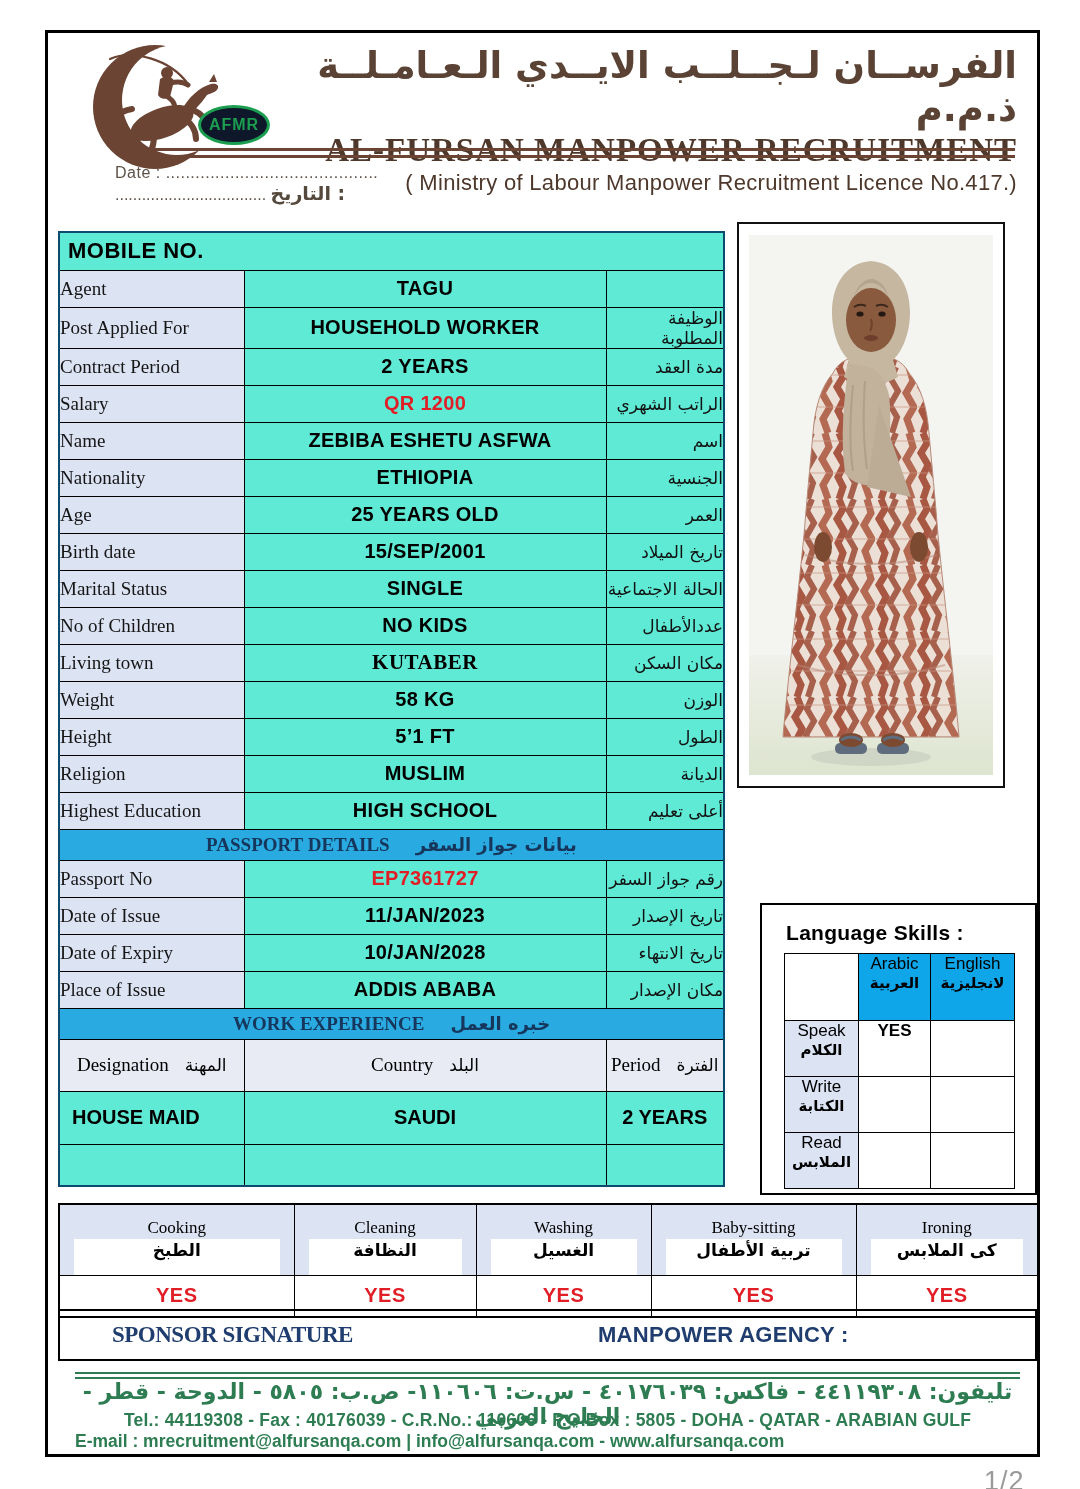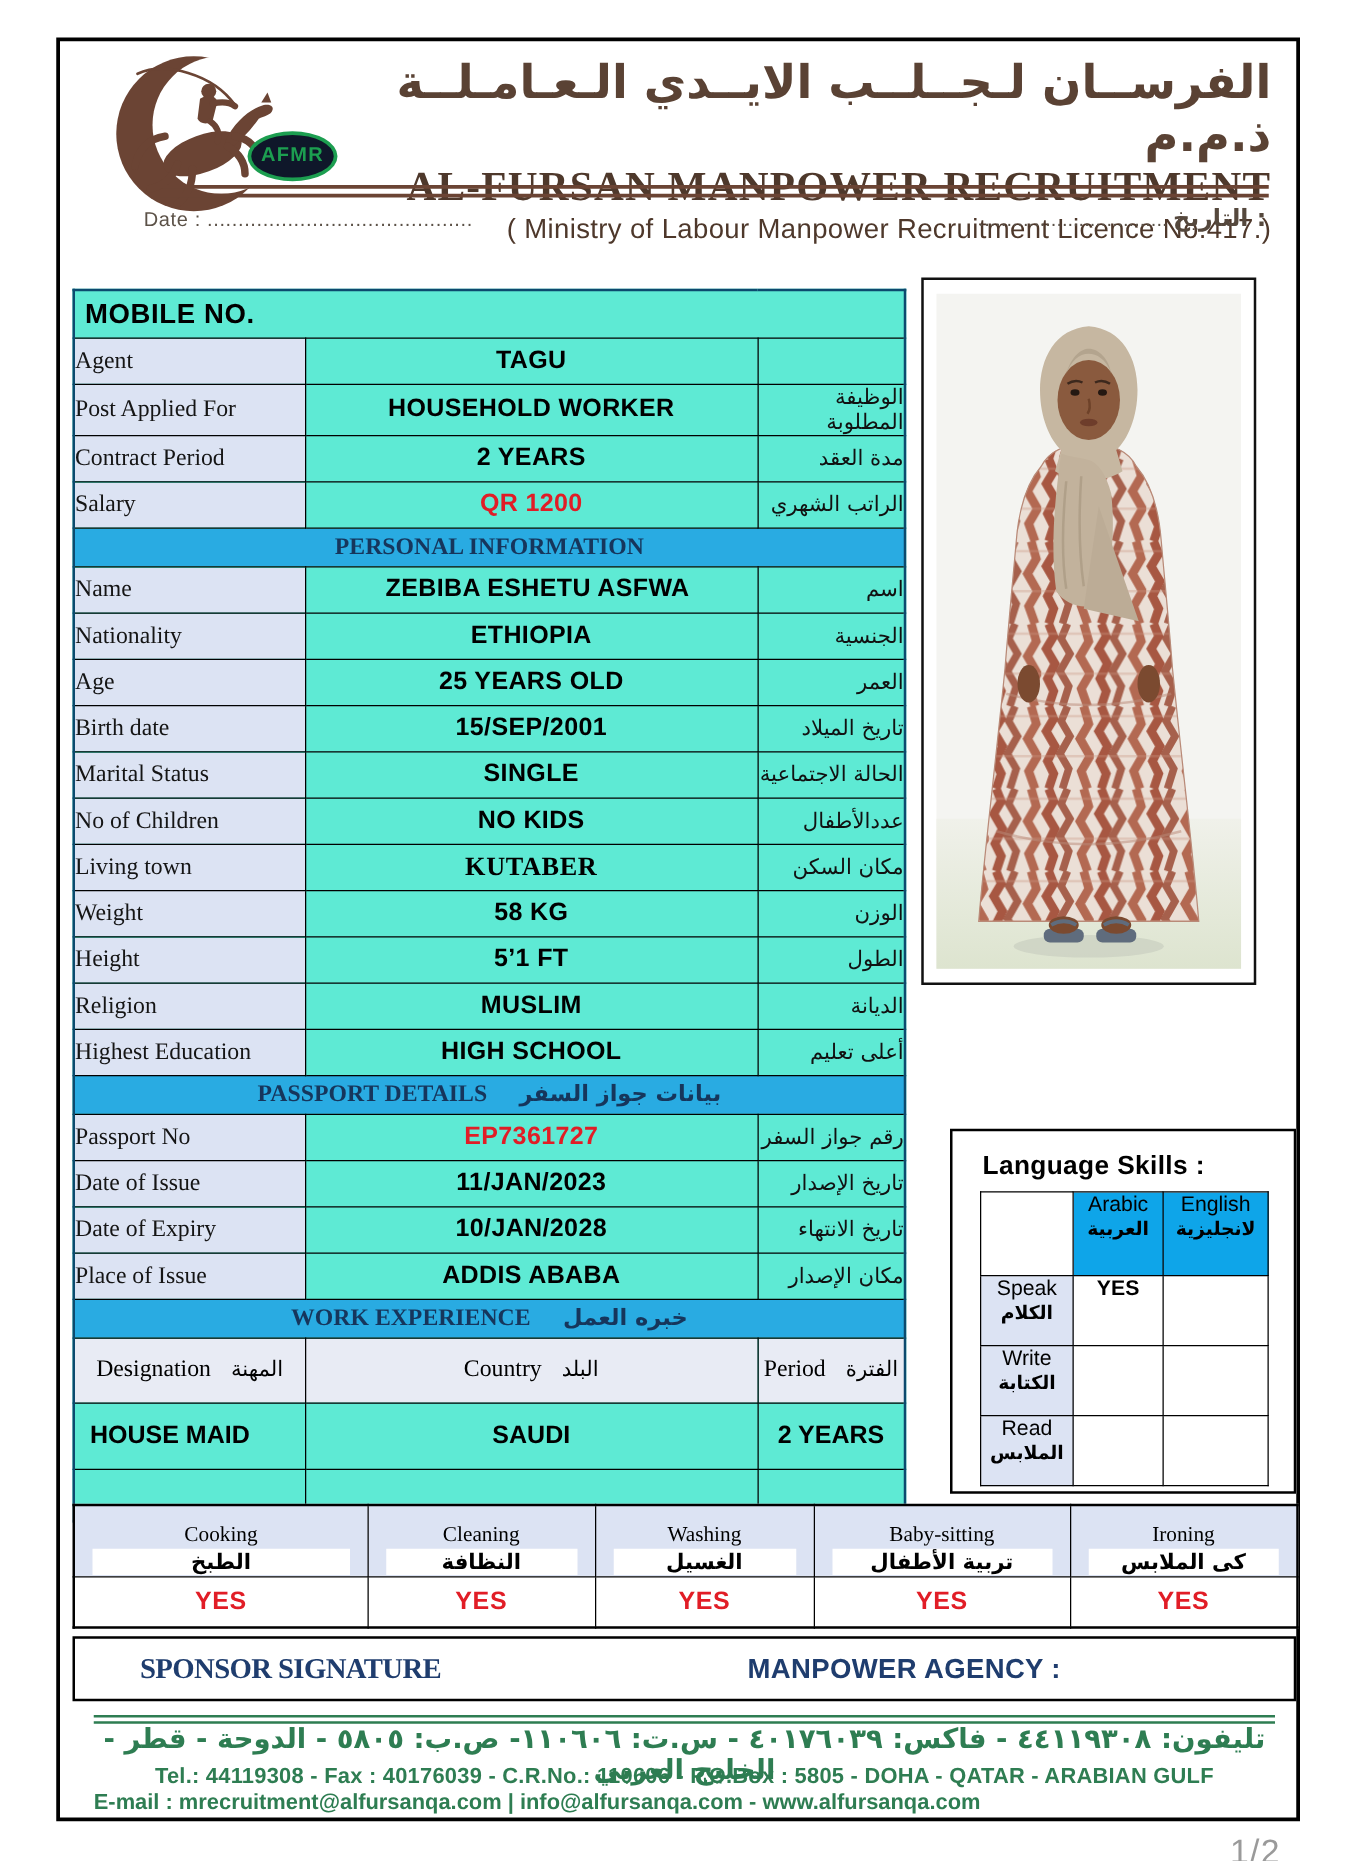--- a/index.html
+++ b/index.html
@@ -14,21 +14,21 @@
       border-radius:50%;display:flex;align-items:center;justify-content:center;color:#1c9e50;
       font-weight:bold;font-size:16px;letter-spacing:1px;background:#0f172a;}
   .titles{position:absolute;left:232px;top:12px;width:737px;text-align:right;}
   .ar-title{font-size:37px;font-weight:bold;color:#5a4234;line-height:1.15;}
   .en-title{font-size:33px;font-weight:bold;color:#4e382b;font-family:"Liberation Serif",serif;
       letter-spacing:1px;margin-top:2px;white-space:nowrap;}
   .en-sub{font-size:22px;color:#4e382b;letter-spacing:.3px;margin-top:1px;white-space:nowrap;}
   .rule-double{position:absolute;left:80px;top:115px;width:887px;height:4px;
       border-top:3px solid #6b4434;border-bottom:3px solid #6b4434;}
   .date-row{position:absolute;left:67px;top:131px;width:898px;display:flex;justify-content:space-between;
-      align-items:baseline;color:#5c5248;}
+      align-items:baseline;color:#5c5248;flex-direction:column;}
   .date-left{font-size:16px;letter-spacing:.5px;}
   .date-right{font-size:16px;}
   .date-right .ar{font-size:19px;font-weight:bold;color:#55483d;}
 
   
   table.main{position:absolute;left:10px;top:198px;width:665px;border-collapse:collapse;
       table-layout:fixed;border:2px solid #0c4a6e;background:#5eead4;}
   table.main td{border:1px solid #000;overflow:hidden;padding:0;}
   tr.mobile{height:38px;}
   tr.mobile td{font-weight:bold;font-size:22px;padding-left:8px;letter-spacing:.5px;}
@@ -69,21 +69,21 @@
   td.lv{background:#fff;font-weight:bold;font-size:18px;padding-top:6px;}
   .lcell-ar{display:block;font-weight:bold;font-size:15px;margin-top:0px;}
 
   
   table.skills{position:absolute;left:10px;top:1170px;width:979px;border-collapse:collapse;
       table-layout:fixed;border:2px solid #000;background:#fff;}
   table.skills td{border:1px solid #000;padding:0;}
   tr.skh-row{height:57px;}
   td.skh{background:#dce3f3;text-align:center;vertical-align:top;}
   .sk-en{font-family:"Liberation Serif",serif;font-size:17px;margin-top:13px;}
-  .sk-ar{background:#fff;margin:1px 14px 0 14px;font-size:17px;font-weight:bold;padding:1px 0 0;}
+  .sk-ar{background:#fff;margin:1px 14px 0 14px;font-size:17px;font-weight:bold;padding:1px 0 15px;}
   tr.sky-row{height:41px;}
   td.sky{text-align:center;font-weight:bold;font-size:20px;color:#e11d26;letter-spacing:.5px;}
 
   
   .sponsor{position:absolute;left:10px;top:1276px;width:979px;height:52px;border:2px solid #000;
       box-sizing:border-box;display:flex;align-items:center;}
   .sponsor-left{font-family:"Liberation Serif",serif;font-weight:bold;font-size:23px;color:#1f3d6e;
       margin-left:52px;letter-spacing:-.5px;}
   .sponsor-right{font-weight:bold;font-size:22px;color:#1f3d6e;margin-left:245px;letter-spacing:.3px;}
 
@@ -163,23 +163,20 @@
           </tr>
           <tr class="r">
             <td class="lbl">Contract Period</td>
             <td class="val ">2 YEARS</td>
             <td class="arc ar">مدة العقد</td>
           </tr>
           <tr class="r">
             <td class="lbl">Salary</td>
             <td class="val red">QR 1200</td>
             <td class="arc ar">الراتب الشهري</td>
-          </tr>
-          <tr class="sec">
-            <td colspan="3"><span class="sec-en">PERSONAL INFORMATION</span></td>
           </tr>
           <tr class="r">
             <td class="lbl">Name</td>
             <td class="val left">ZEBIBA ESHETU ASFWA</td>
             <td class="arc ar">اسم</td>
           </tr>
           <tr class="r">
             <td class="lbl">Nationality</td>
             <td class="val ">ETHIOPIA</td>
             <td class="arc ar">الجنسية</td>

